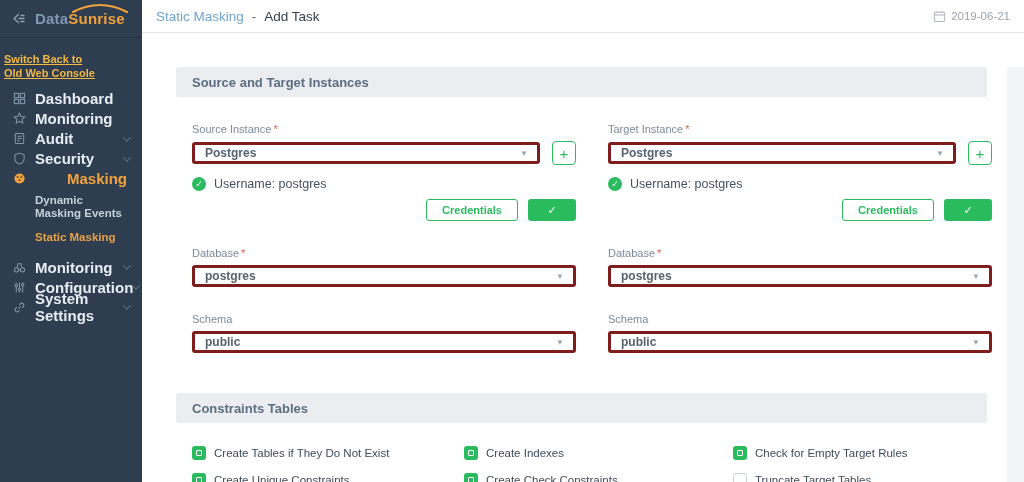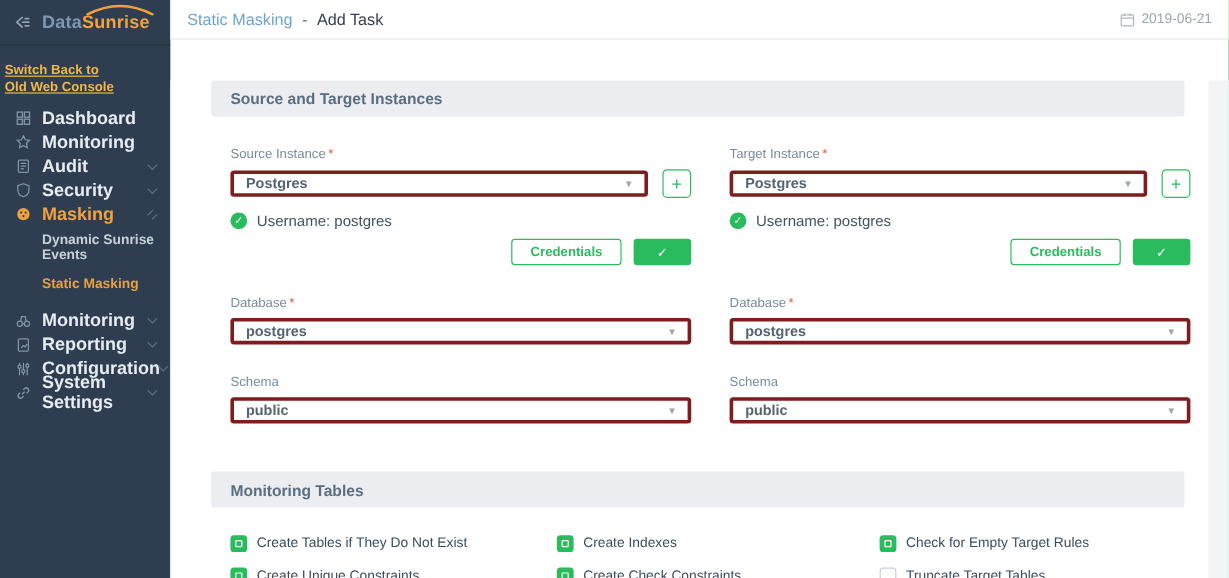--- a/index.html
+++ b/index.html
@@ -11,21 +11,21 @@
   .sidebar-top { height:38px; display:flex; align-items:center; padding:0 8px 0 12px; border-bottom:1px solid #26343f; }
   .collapse-btn { color:#8ea1b5; display:flex; align-items:center; cursor:pointer; }
   .logo { margin-left:9px; font-size:15px; font-weight:bold; letter-spacing:.2px; white-space:nowrap; position:relative; }
   .logo-data { color:#7e98b1; }
   .logo-sunrise { color:#f2a23c; position:relative; }
   .logo-arc { position:absolute; left:-3px; top:-7px; width:58px; height:10px; pointer-events:none; }
   .switch-link { display:block; text-align:left; margin:14px 4px 8px; color:#f2b844; font-weight:bold; font-size:11px; text-decoration:underline; line-height:1.3; cursor:pointer; }
   .menu { list-style:none; font-size:15px; font-weight:bold; }
   .menu-item { display:flex; align-items:center; padding:4px 12px; height:20px; cursor:pointer; }
   .mi-icon { width:14px; height:14px; margin-right:9px; color:#8296ab; display:flex; align-items:center; justify-content:center; flex:none; }
-  .menu-item.active, .menu-item.active .mi-icon { color:#f2a23c; }
+  .menu-item.active, .menu-item.active .mi-icon { color:#f2a23c;gap:32px; }
   .chev { margin-left:auto; width:6px; height:6px; border-right:1.5px solid #5d7284; border-bottom:1.5px solid #5d7284; flex:none; }
   .chev-down { transform:rotate(45deg) translate(-1px,-1px); }
   .chev-left { border-right:none; border-top:1.5px solid #5d7284; transform:rotate(-45deg); }
   .submenu { list-style:none; padding:5px 0 3px 35px; font-size:11.5px; font-weight:bold; color:#c7d1da; }
   .submenu-item { width:94px; line-height:1.18; margin-bottom:10px; cursor:pointer; }
   .submenu-item.active { color:#e8a243; }
 
   
   .main { position:absolute; left:142px; top:0; width:882px; height:482px; background:#fff; }
   .topbar { height:33px; border-bottom:1px solid #e5e8eb; display:flex; align-items:center; padding:0 14px; background:#fff; }
@@ -141,44 +141,34 @@
               <circle cx="9" cy="5.5" r="1" fill="#2e3d4f"></circle>
               <circle cx="7" cy="8.8" r="1" fill="#2e3d4f"></circle>
             </svg>
         </span>
         <span>Masking</span>
         <span class="chev chev-left"></span>
       </li>
     </ul>
 
     <ul class="submenu">
-      <li class="submenu-item">Dynamic Sunrise Events</li>
+      <li class="submenu-item">Dynamic Masking Events</li>
       <li class="submenu-item active">Static Masking</li>
     </ul>
 
     <ul class="menu">
       <li class="menu-item">
         <span class="mi-icon">
           <svg width="13" height="13" viewBox="0 0 14 14" fill="none" stroke="currentColor" stroke-width="1.1">
               <circle cx="3.8" cy="9.5" r="2.3"></circle>
               <circle cx="10.2" cy="9.5" r="2.3"></circle>
               <path d="M4.5 7.3L5.3 3h3.4l.8 4.3M6 9.5h2"></path>
             </svg>
         </span>
         <span>Monitoring</span>
-        <span class="chev chev-down"></span>
-      </li>
-      <li class="menu-item">
-        <span class="mi-icon">
-          <svg width="13" height="13" viewBox="0 0 14 14" fill="none" stroke="currentColor" stroke-width="1.1">
-              <rect x="2.5" y="1.5" width="9" height="11" rx="1"></rect>
-              <path d="M5 9.5l2-2 1.5 1.2 2-2.5"></path>
-            </svg>
-        </span>
-        <span>Reporting</span>
         <span class="chev chev-down"></span>
       </li>
       <li class="menu-item">
         <span class="mi-icon">
           <svg width="13" height="13" viewBox="0 0 14 14" fill="none" stroke="currentColor" stroke-width="1.1">
               <path d="M3.5 1.5v11M7 1.5v11M10.5 1.5v11"></path>
               <circle cx="3.5" cy="5" r="1.4" fill="#2e3d4f"></circle>
               <circle cx="7" cy="9" r="1.4" fill="#2e3d4f"></circle>
               <circle cx="10.5" cy="4" r="1.4" fill="#2e3d4f"></circle>
             </svg>
@@ -288,21 +278,21 @@
           </div>
           <div class="field-label tight">Schema</div>
           <div class="select full">
             <span>public</span>
             <span class="caret">▼</span>
           </div>
         </div>
       </div>
 
       <div class="section-bar second">
-        <span>Monitoring Tables</span>
+        <span>Constraints Tables</span>
       </div>
 
       <div class="cb-grid">
         <div class="cb-col1">
           <div class="cb-row">
             <span class="cb checked"></span>
             <span class="cb-label">Create Tables if They Do Not Exist</span>
           </div>
           <div class="cb-row">
             <span class="cb checked"></span>

